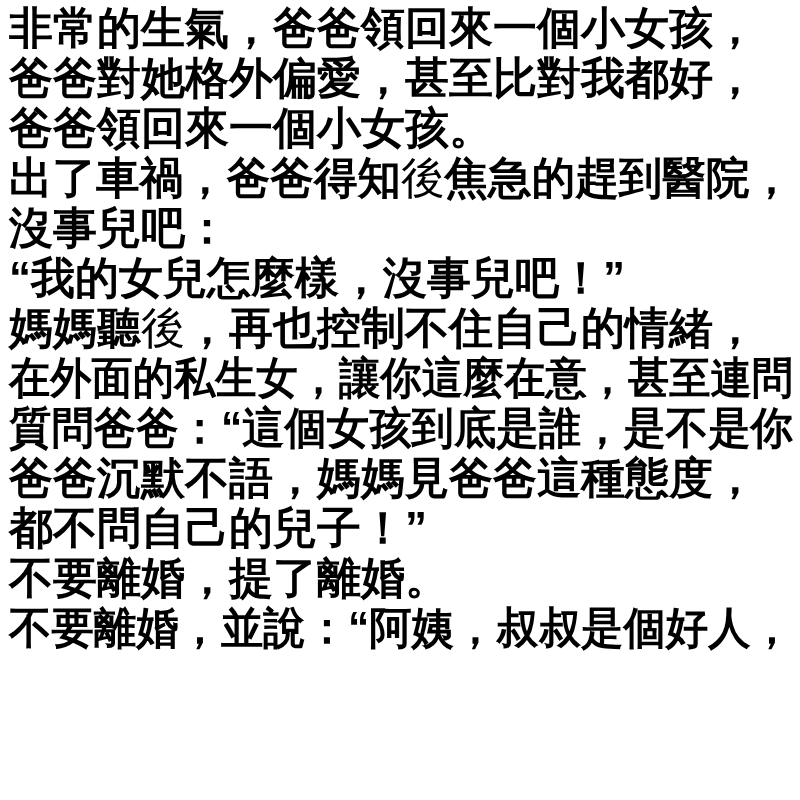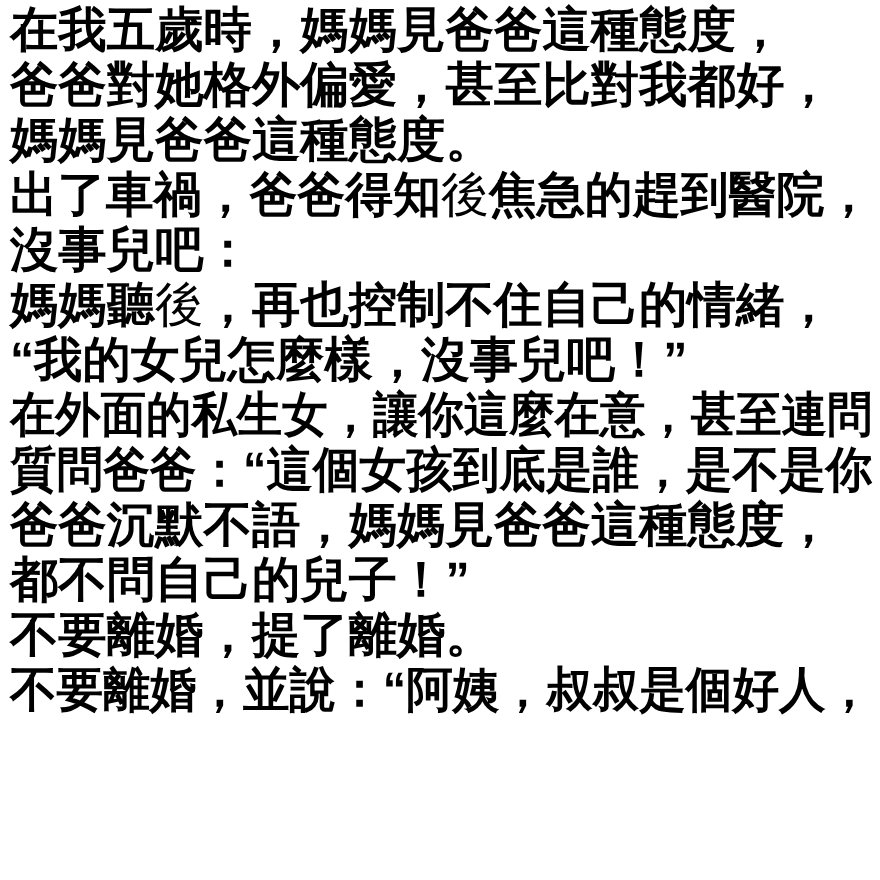--- a/index.html
+++ b/index.html
@@ -32,39 +32,39 @@
   }
   .light {
     font-weight: 400;
   }
 </style>
 </head>
 <body style="background: rgb(255, 255, 255);">
 
 <div class="story" style="color: rgb(0, 0, 0);">
     <div class="line">
-    <span class="line-inner">在我五歲時，媽媽見爸爸這種態度，</span>
+    <span class="line-inner">非常的生氣，爸爸領回來一個小女孩，</span>
   </div>
     <div class="line">
     <span class="line-inner">爸爸對她格外偏愛，甚至比對我都好，</span>
   </div>
     <div class="line">
-    <span class="line-inner">媽媽見爸爸這種態度。</span>
+    <span class="line-inner">爸爸領回來一個小女孩。</span>
   </div>
     <div class="line">
     <span class="line-inner" style="transform: scaleX(0.989899);">出了車禍，爸爸得知<span class="light">後</span>焦急的趕到醫院，</span>
   </div>
     <div class="line">
     <span class="line-inner">沒事兒吧：</span>
   </div>
     <div class="line">
-    <span class="line-inner">媽媽聽<span class="light">後</span>，再也控制不住自己的情緒，</span>
+    <span class="line-inner">“我的女兒怎麼樣，沒事兒吧！”</span>
   </div>
     <div class="line">
-    <span class="line-inner">“我的女兒怎麼樣，沒事兒吧！”</span>
+    <span class="line-inner">媽媽聽<span class="light">後</span>，再也控制不住自己的情緒，</span>
   </div>
     <div class="line">
     <span class="line-inner" style="transform: scaleX(0.937799);">在外面的私生女，讓你這麼在意，甚至連問</span>
   </div>
     <div class="line">
     <span class="line-inner" style="transform: scaleX(0.963145);">質問爸爸：“這個女孩到底是誰，是不是你</span>
   </div>
     <div class="line">
     <span class="line-inner">爸爸沉默不語，媽媽見爸爸這種態度，</span>
   </div>

